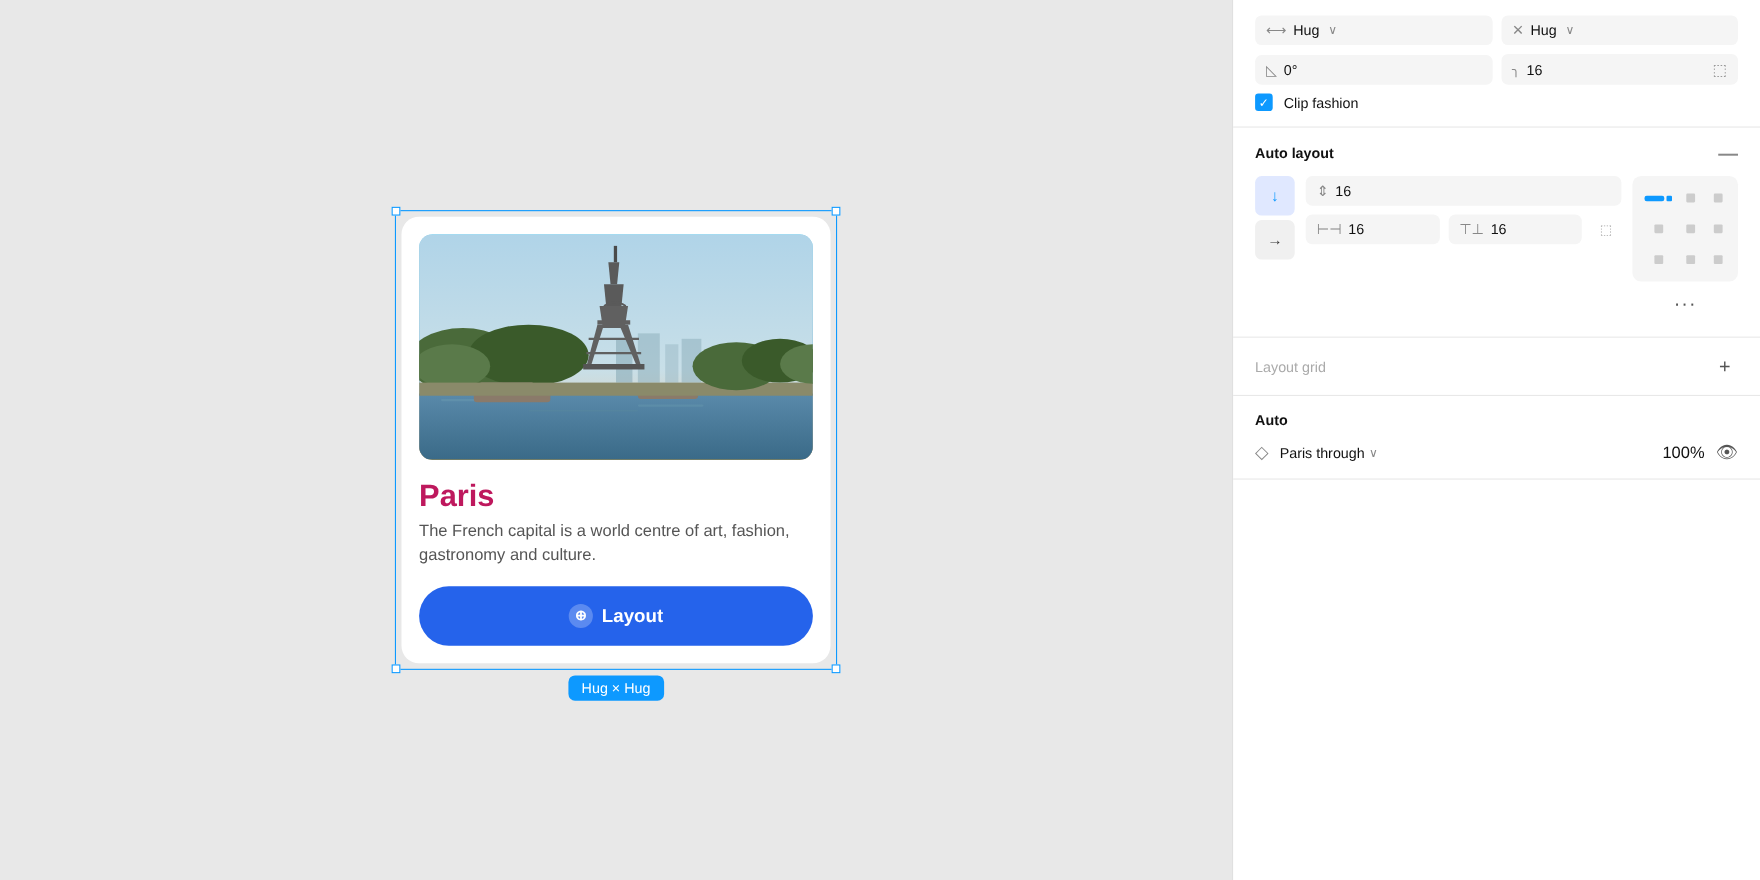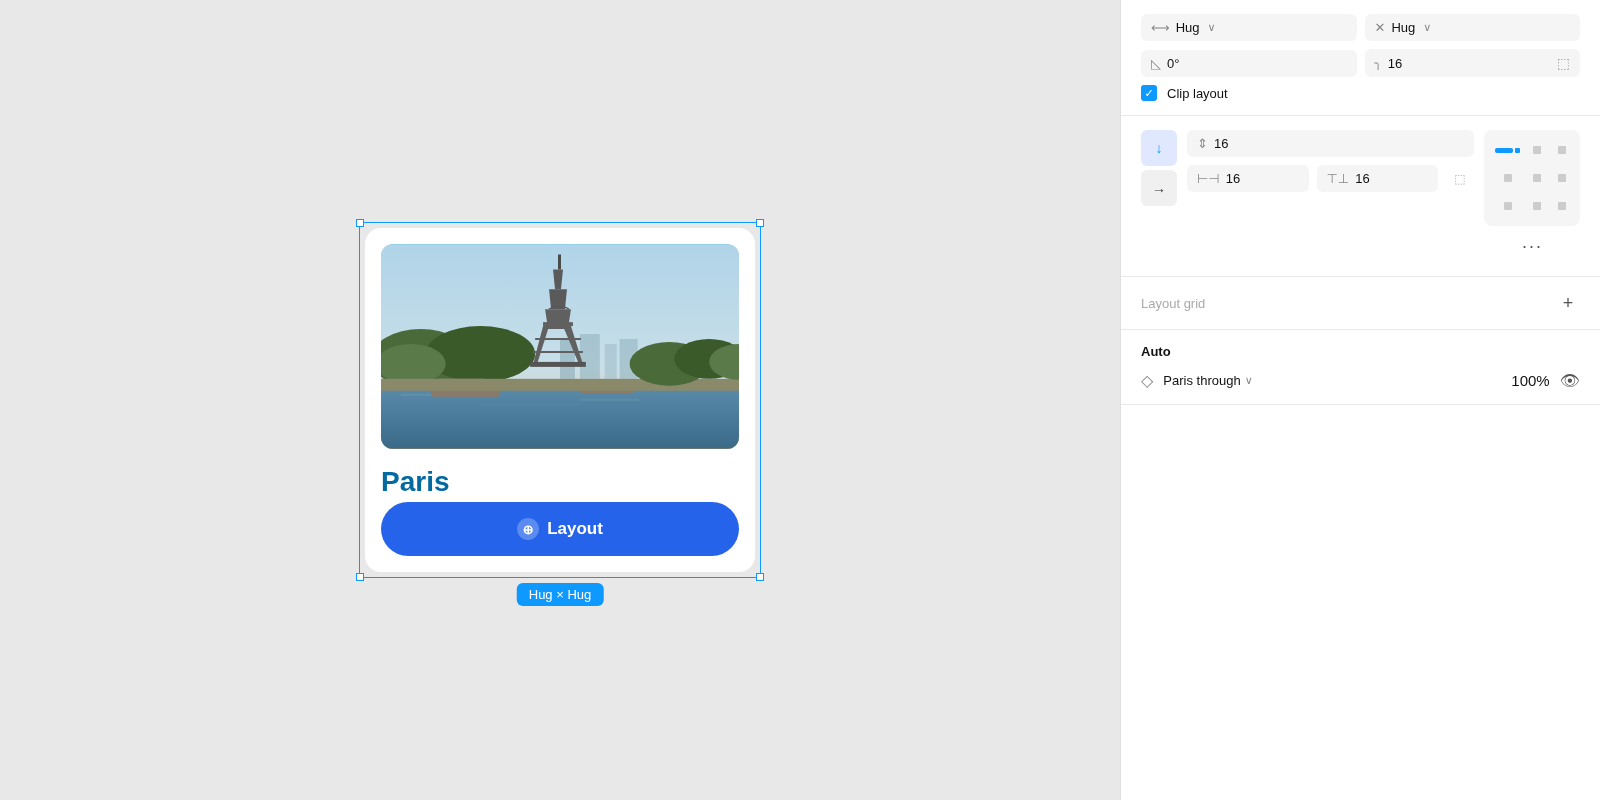--- a/index.html
+++ b/index.html
@@ -71,21 +71,21 @@
 
     
     .eiffel-scene {
       width: 100%;
       height: 100%;
     }
 
     .card-title {
       font-size: 28px;
       font-weight: 700;
-      color: #0369a1;
+      color: #be185d;
       line-height: 1.2;
       margin-bottom: 4px;
     }
 
     .card-subtitle {
       font-size: 15px;
       color: #666;
       margin-bottom: 14px;
     }
 
@@ -481,20 +481,21 @@
 
           <ellipse cx="290" cy="120" rx="40" ry="22" fill="#4a6a3a"></ellipse>
           <ellipse cx="330" cy="115" rx="35" ry="20" fill="#3a5a2a"></ellipse>
           <ellipse cx="360" cy="118" rx="30" ry="18" fill="#5a7a4a"></ellipse>
         </svg>
       </div>
 
       <div class="card-title">Paris</div>
 
 
+      <div class="card-description">The French capital is a world centre of art, fashion, gastronomy and culture.</div>
 
       <button class="explore-btn">
         <div class="compass-icon">⊕</div>
         <span>Layout</span>
       </button>
     </div>
 
     <div class="hug-label">Hug × Hug</div>
   </div>
 </div>
@@ -522,25 +523,29 @@
       </div>
       <div class="panel-field corner-radius-field">
         <span class="corner-icon">╮</span>
         <span class="panel-field-value">16</span>
         <span class="resize-icon-right" style="font-size:14px; color:#999; margin-left:auto;">⬚</span>
       </div>
     </div>
 
     <div class="clip-content-row">
       <div class="checkbox-blue">✓</div>
-      <span class="clip-label">Clip layout</span>
+      <span class="clip-label">Clip fashion</span>
     </div>
   </div>
 
   <div class="panel-section">
+    <div class="section-title">
+      <span>Auto layout</span>
+      <span class="section-title-minus">—</span>
+    </div>
 
     <div class="auto-layout-controls">
 
       <div class="direction-buttons">
         <div class="dir-btn active">↓</div>
         <div class="dir-btn">→</div>
       </div>
 
       <div style="display:flex; flex-direction:column; gap:8px; flex:1;">
         <div class="spacing-field">

